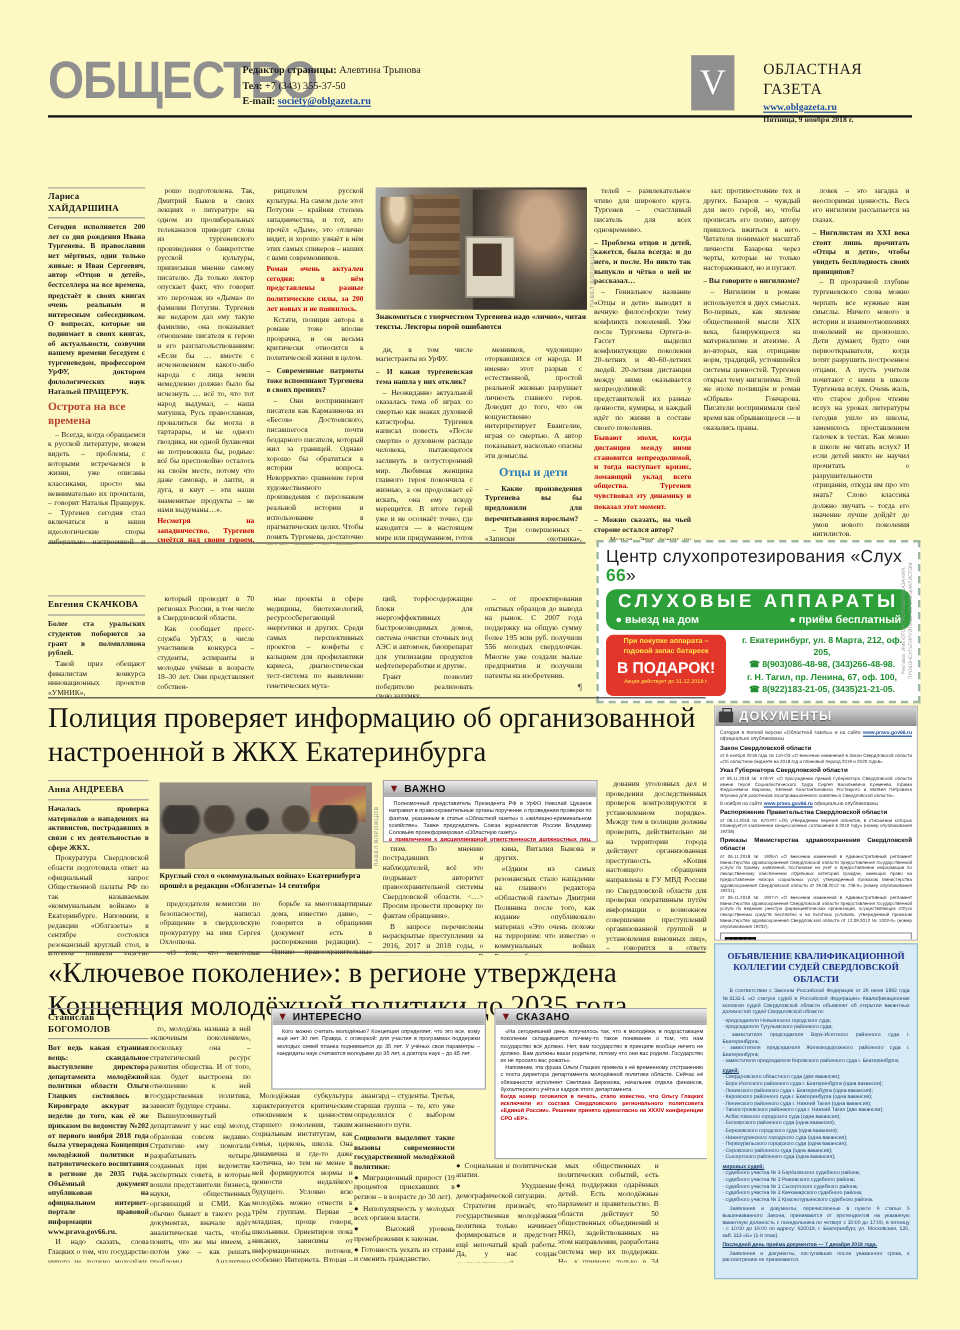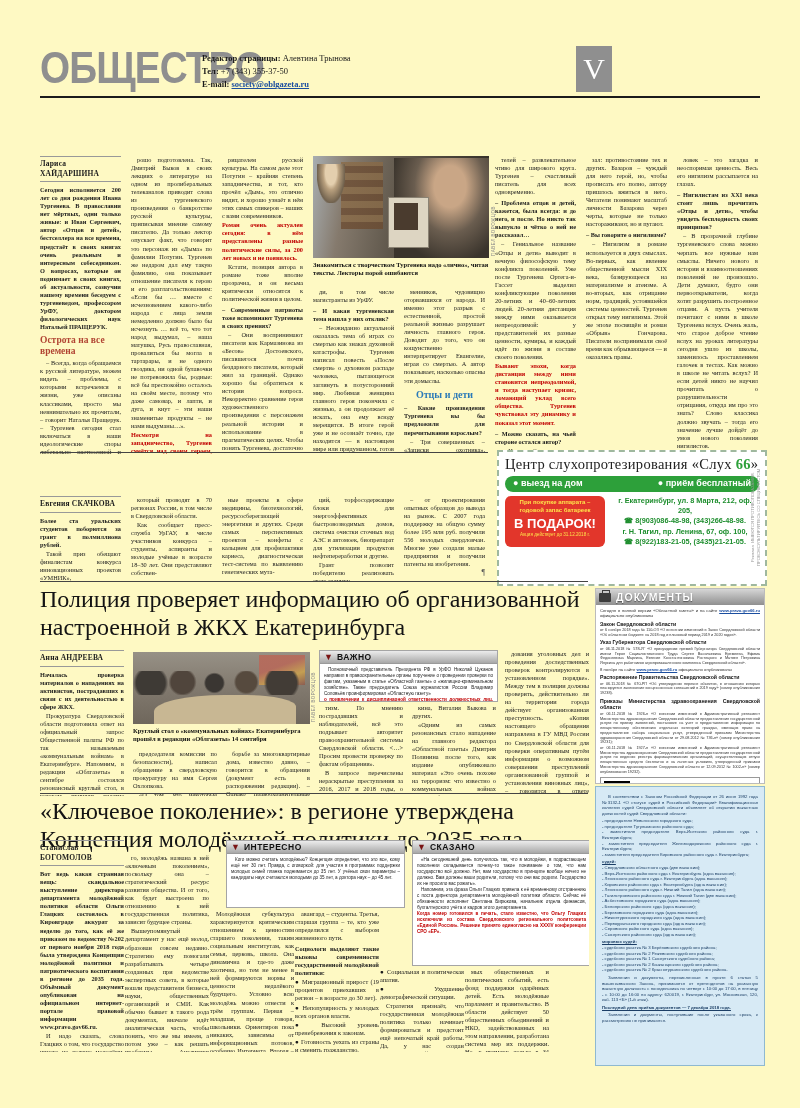--- a/index.html
+++ b/index.html
@@ -65,21 +65,21 @@
       display:flex;align-items:center;padding-left:4px;font-family:"Liberation Sans",sans-serif;}
   .badge .tri{color:#7a1414;font-size:9px;line-height:1;margin-right:4px;}
   .badge .blabel{font-weight:700;font-size:8.5px;letter-spacing:.5px;color:#111;}
   .callout .content{padding:3px 4px;font-family:"Liberation Sans","DejaVu Sans",sans-serif;
       font-size:4.6px;line-height:1.3;text-align:justify;color:#222;}
   .callout .content .pp{text-indent:4px;margin:0;}
   .callout .content .pp.red{color:#c00000;text-indent:0;}
 
   
   .ad{position:absolute;border:2px dashed #9fb89f;background:#fff;padding:4px 6px;overflow:hidden;}
-  .ad-title{font-family:Liberation Serif, serif;font-size:14.5px;color:#222;text-align:left;letter-spacing:.3px;}
+  .ad-title{font-family:Liberation Sans, sans-serif;font-size:14.5px;color:#222;text-align:left;letter-spacing:.3px;}
   .ad-title .g{color:#2da03a;font-weight:700;}
   .ad-band{background:#2da03a;border-radius:9px;color:#fff;margin-top:3px;padding:2px 8px 4px;}
   .ad-band-main{font-family:"Liberation Sans",sans-serif;font-weight:700;font-size:15.5px;letter-spacing:3px;text-align:center;}
   .ad-band-sub{display:flex;justify-content:space-between;font-family:"Liberation Sans",sans-serif;font-weight:700;font-size:9px;}
   .ad-bottom{display:flex;margin-top:4px;gap:6px;}
   .ad-promo{background:#e2362b;border-radius:6px;width:92px;padding:3px 4px;text-align:center;flex:0 0 auto;}
   .ad-promo .y{color:#ffe24a;font-family:"Liberation Sans",sans-serif;font-weight:700;font-size:6px;line-height:1.25;}
   .ad-promo .w{color:#fff;font-family:"Liberation Sans",sans-serif;font-weight:700;font-size:13px;margin:2px 0 1px;}
   .ad-promo .n{color:#ffe24a;font-size:4.6px;font-family:"Liberation Sans",sans-serif;}
   .ad-addr{color:#1e8e2e;font-family:"Liberation Sans",sans-serif;font-weight:700;font-size:7.3px;line-height:1.4;text-align:center;}
@@ -121,20 +121,25 @@
   <div class="abs editor-block" style="left:202px;top:52px;width:200px;">
     <div><b>Редактор страницы:</b> <span>Алевтина Трынова</span></div>
     <div><b>Тел:</b> <span>+7 (343) 355-37-50</span></div>
     <div><b>E-mail:</b> <span class="link">society@oblgazeta.ru</span></div>
   </div>
 
   <div class="abs vlogo" style="left:576px;top:46px;">
     <span>V</span>
   </div>
 
+  <div class="abs" style="left:636px;top:50px;width:130px;">
+    <div class="brand">ОБЛАСТНАЯ ГАЗЕТА</div>
+    <div class="brand-site"><span class="link">www.oblgazeta.ru</span></div>
+    <div class="brand-date">Пятница, 9 ноября 2018 г.</div>
+  </div>
 
   <div class="abs hrule" style="left:40px;top:96px;width:720px;"></div>
 
 
   <div class="art" style="left:40px;top:156px;width:718px;height:298px;gap:10px;">
     <div class="col" style="width:81px;">
       <div class="byline">Лариса ХАЙДАРШИНА</div>
       <div>
           <p class="pp bold">Сегодня исполняется 200 лет со дня рождения Ивана Тургенева. В православии нет мёртвых, одни только живые: и Иван Сергеевич, автор «Отцов и детей», бестселлера на все времена, предстаёт в своих книгах очень реальным и интересным собеседником. О вопросах, которые он поднимает в своих книгах, об актуальности, созвучии нашему времени беседуем с тургеневедом, профессором УрФУ, доктором филологических наук Натальей ПРАЩЕРУК.</p>
           <p class="pp sub">Острота на все времена</p>
@@ -246,20 +251,21 @@
       <span class="endmark">¶</span>
     </div>
   </div>
 
   <div class="ad" style="left:497px;top:450px;width:254px;height:124px;">
     <div class="ad-title">
       <span>Центр слухопротезирования «Слух</span>
       <span class="g">66</span><span>»</span>
     </div>
     <div class="ad-band">
+      <div class="ad-band-main">СЛУХОВЫЕ АППАРАТЫ</div>
       <div class="ad-band-sub">
         <span>● выезд на дом</span>
         <span>● приём бесплатный</span>
       </div>
     </div>
     <div class="ad-bottom">
       <div class="ad-promo">
         <div class="y">При покупке аппарата –</div>
         <div class="y">годовой запас батареек</div>
         <div class="w">В ПОДАРОК!</div>
@@ -451,20 +457,24 @@
       </div>
       <div class="content">
           <p class="pp p">«На сегодняшний день получилось так, что в молодёжи, в подрастающем поколении складывается почему-то такое понимание о том, что нам государство всё должно. Нет, вам государство в принципе вообще ничего не должно. Вам должны ваши родители, потому что они вас родили. Государство их не просило вас рожать».</p>
           <p class="pp p">Напомним, эта фраза Ольги Глацких привела к её временному отстранению с поста директора департамента молодёжной политики области. Сейчас её обязанности исполняет Светлана Бирюкова, начальник отдела финансов, бухгалтерского учёта и кадров этого департамента.</p>
           <p class="pp red">Когда номер готовился в печать, стало известно, что Ольгу Глацких исключили из состава Свердловского регионального политсовета «Единой России». Решение принято единогласно на XXXIV конференции СРО «ЕР».</p>
         </div>
     </div>
   </div>
 
   <div class="courts" style="left:595px;top:786px;width:156px;height:268px;">
+    <div class="courts-title">
+      <div>ОБЪЯВЛЕНИЕ КВАЛИФИКАЦИОННОЙ</div>
+      <div>КОЛЛЕГИИ СУДЕЙ СВЕРДЛОВСКОЙ ОБЛАСТИ</div>
+    </div>
     <div class="courts-body">
         <p class="pp cp">В соответствии с Законом Российской Федерации от 26 июня 1992 года №3132-1 «О статусе судей в Российской Федерации» Квалификационная коллегия судей Свердловской области объявляет об открытии вакантных должностей судей Свердловской области:</p>
         <p class="pp ci">- председателя Невьянского городского суда;</p>
         <p class="pp ci">- председателя Тугулымского районного суда;</p>
         <p class="pp ci">- заместителя председателя Верх-Исетского районного суда г. Екатеринбурга;</p>
         <p class="pp ci">- заместителя председателя Железнодорожного районного суда г. Екатеринбурга;</p>
         <p class="pp ci">- заместителя председателя Кировского районного суда г. Екатеринбурга;</p>
         <p class="pp cu">судей:</p>
         <p class="pp ci">- Свердловского областного суда (две вакансии);</p>
         <p class="pp ci">- Верх-Исетского районного суда г. Екатеринбурга (одна вакансия);</p>

